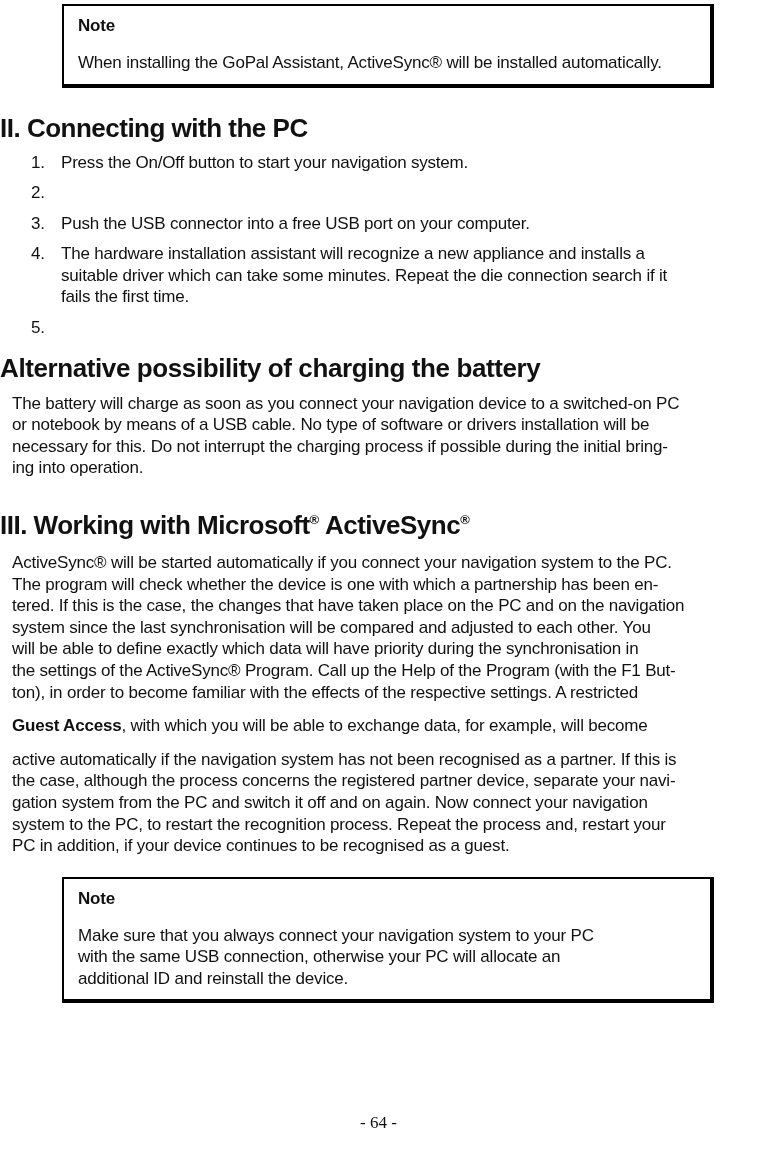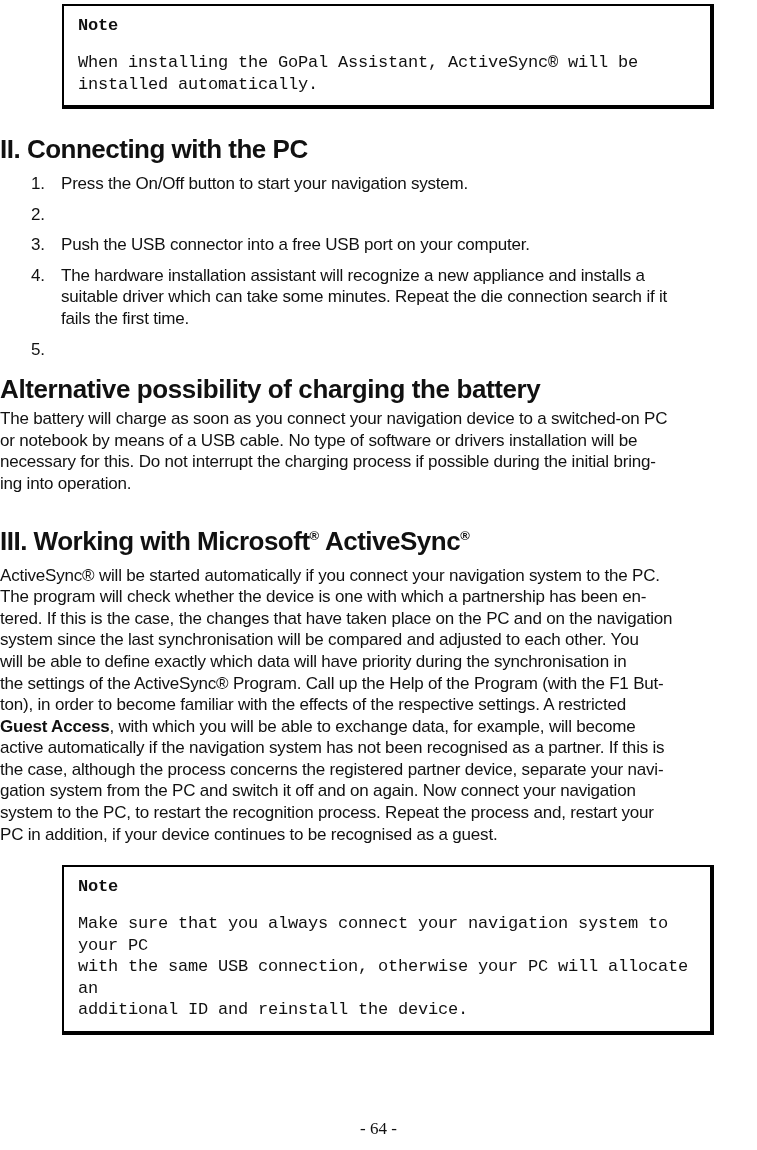--- a/index.html
+++ b/index.html
@@ -19,21 +19,20 @@
   
   .notebox {
     box-sizing: border-box;
     margin-left: 62px;
     width: 652px;
     border: 2px solid #000000;
     border-right-width: 4px;
     border-bottom-width: 4px;
     padding: 10px 14px 10px 14px;
     background: #ffffff;
-    font-family: Liberation Mono, monospace;
   }
   .notebox-top { margin-top: 4px; }
   .notebox-bottom { margin-top: 20px; }
   .ntitle {
     font-weight: bold;
     font-size: 17px;
     line-height: 20px;
     letter-spacing: -0.2px;
   }
   .nbody {
@@ -72,31 +71,31 @@
     line-height: 21.6px;
     letter-spacing: -0.2px;
   }
   .num {
     flex: 0 0 30px;
     margin-left: 31px;
   }
   .itext { white-space: pre-line; }
 
   .para {
-    margin: 0;
+    margin: 12px;
     font-size: 17px;
     line-height: 21.6px;
     letter-spacing: -0.2px;
     white-space: pre-line;
   }
   .b { font-weight: bold; }
 
   .footer {
     position: absolute;
-    bottom: 11px;
+    bottom: 17px;
     left: 0;
     width: 100%;
     text-align: center;
     font-family: "Liberation Serif", serif;
     font-size: 17px;
     color: #111111;
   }
 </style>
 </head>
 <body>

